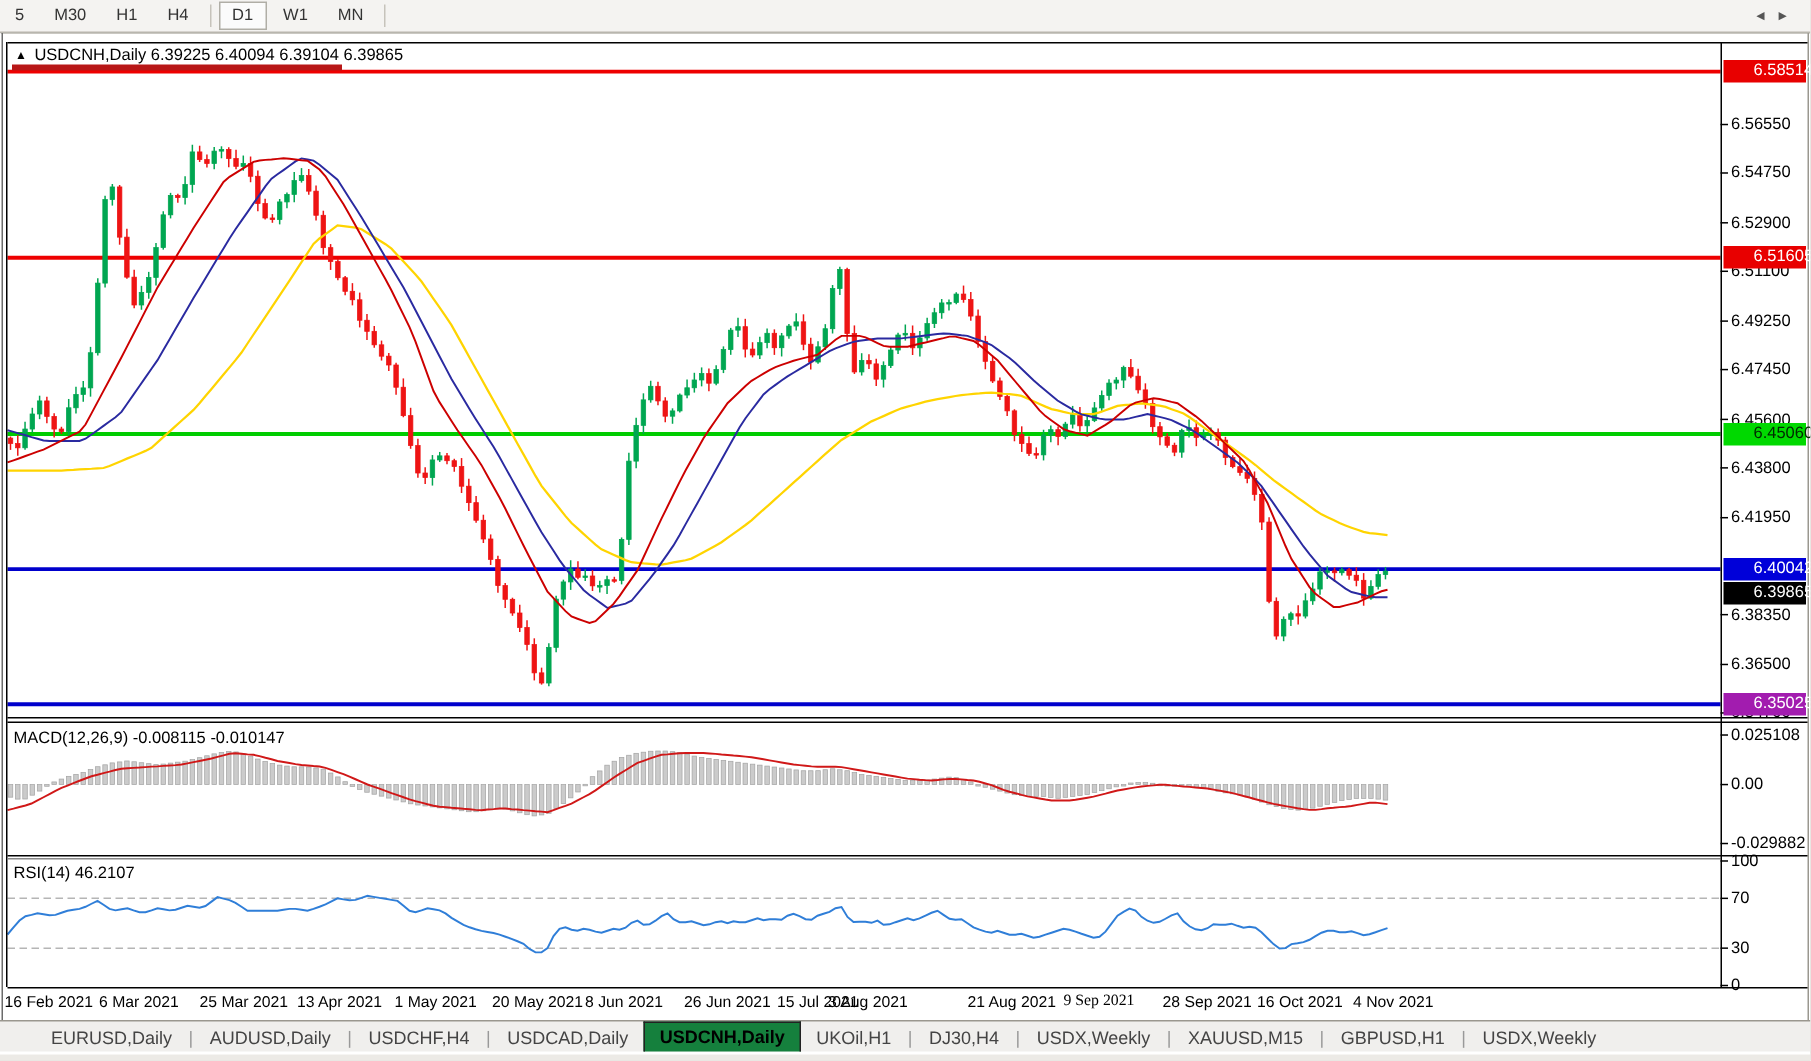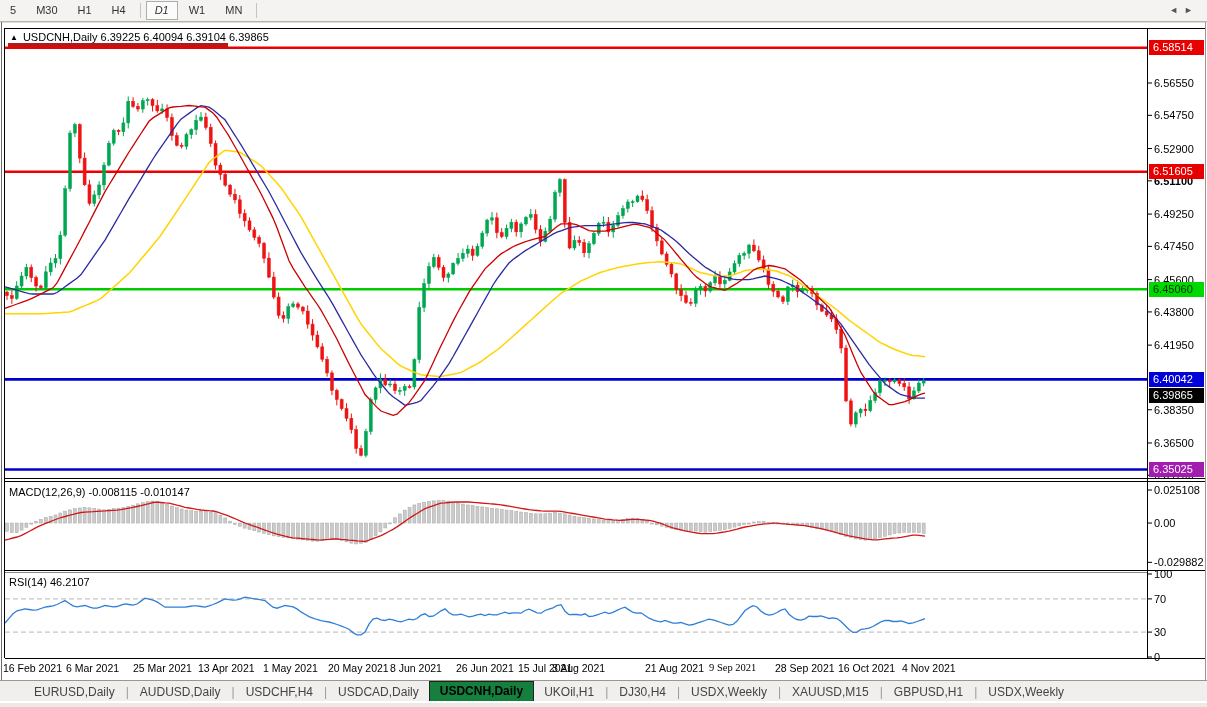--- a/index.html
+++ b/index.html
@@ -2,21 +2,21 @@
 <html><head>
 <meta charset="utf-8">
 <style>
   html,body{margin:0;padding:0;background:#d8d4cc;}
   #app{position:relative;width:1207px;height:707px;background:#ffffff;overflow:hidden;
        font-family:"Liberation Sans",sans-serif;-webkit-font-smoothing:antialiased;}
   
   .toolbar{position:absolute;left:0;top:0;width:1207px;height:21px;background:#f4f3f1;
            border-bottom:1px solid #b9b6ae;display:flex;align-items:center;font-size:11px;color:#333;}
   .tf-btn{height:17px;line-height:17px;padding:0 8px;margin:0 1px;border:1px solid transparent;cursor:default;}
-  .tf-btn.active{background:#fbfbfb;border:1px solid #b0aea6;font-style:italic;}
+  .tf-btn.active{background:#fbfbfb;border:1px solid #b0aea6;}
   .tf-sep{width:1px;height:15px;background:#c6c3bb;margin:0 4px;}
   
   .chart-title{position:absolute;left:10px;top:31px;font-size:11px;color:#000;z-index:6;white-space:nowrap;}
   .chart-title .tri{font-size:8px;margin-right:5px;position:relative;top:-1px;}
   
   .trade-panel{position:absolute;left:8px;top:43px;width:220px;z-index:7;background:#b81717;padding:2px;box-sizing:border-box;}
   .tp-row1{display:flex;align-items:center;height:22px;}
   .tp-btn{height:20px;line-height:20px;color:#fff;font-size:12px;text-align:center;
           background:linear-gradient(#e04848,#b51414);border:1px solid #e89090;border-radius:2px;cursor:pointer;}
   .tp-sell{width:44px;margin-right:9px;}
@@ -29,21 +29,21 @@
   .price-box{width:106px;height:32px;background:linear-gradient(#d43434,#9d0f0f);border:1px solid #df6a6a;
              border-radius:2px;color:#fff;display:flex;align-items:flex-end;justify-content:center;
              padding-bottom:1px;box-sizing:border-box;cursor:pointer;}
   .price-box+.price-box{margin-left:4px;}
   .pb-small{font-size:12px;font-weight:bold;margin:0 2px 3px 0;}
   .pb-big{font-size:30px;font-weight:bold;line-height:28px;}
   .pb-sup{font-size:14px;font-weight:bold;align-self:flex-start;margin-top:1px;}
   
   .ax-label{position:absolute;left:1154px;font-size:11px;color:#000;z-index:3;white-space:nowrap;}
   .badge{position:absolute;left:1149px;width:55px;height:15px;line-height:15px;font-size:11px;
-         padding-left:4px;box-sizing:border-box;z-index:4;white-space:nowrap;}
+         padding-left:20px;box-sizing:border-box;z-index:4;white-space:nowrap;}
   .ind-label{position:absolute;left:9px;font-size:11px;color:#000;z-index:3;}
   .date-label{position:absolute;top:662px;font-size:10.5px;color:#000;z-index:3;white-space:nowrap;}
   
   .tabbar{position:absolute;left:0;top:680px;width:1207px;height:21px;background:#f0efed;
           border-top:1px solid #9a978f;display:flex;align-items:flex-end;font-size:12px;color:#444;
           padding-left:24px;box-sizing:border-box;}
   .tab{height:18px;line-height:18px;padding:0 10px;cursor:pointer;white-space:nowrap;}
   .tab.active{background:#15803d;border:1px solid #222;border-bottom:none;font-weight:bold;color:#000;height:19px;}
   .tab-sep{color:#999;margin:0 1px;line-height:18px;}
   .tab-scroll{position:absolute;right:8px;top:5px;font-size:9px;color:#555;letter-spacing:6px;cursor:pointer;}
@@ -688,21 +688,21 @@
   <div class="trade-panel">
   </div>
 
   <div class="ind-label" style="top:486px">MACD(12,26,9) -0.008115 -0.010147</div>
   <div class="ind-label" style="top:576px">RSI(14) 46.2107</div>
 
   <div id="axis-layer">
       <div class="ax-label" style="top: 77.0099px;">6.56550</div>
       <div class="ax-label" style="top: 109.326px;">6.54750</div>
       <div class="ax-label" style="top: 142.541px;">6.52900</div>
-      <div class="ax-label" style="top: 174.857px; font-weight: bold;">6.51100</div>
+      <div class="ax-label" style="top: 174.857px;">6.51100</div>
       <div class="ax-label" style="top: 208.071px;">6.49250</div>
       <div class="ax-label" style="top: 240.388px;">6.47450</div>
       <div class="ax-label" style="top: 273.602px;">6.45600</div>
       <div class="ax-label" style="top: 305.918px;">6.43800</div>
       <div class="ax-label" style="top: 339.133px;">6.41950</div>
       <div class="ax-label" style="top: 403.765px;">6.38350</div>
       <div class="ax-label" style="top: 436.98px;">6.36500</div>
       <div class="ax-label" style="top: 469.296px;">6.34700</div>
       <div class="ax-label" style="top: 484.013px;">0.025108</div>
       <div class="ax-label" style="top: 517.04px;">0.00</div>

